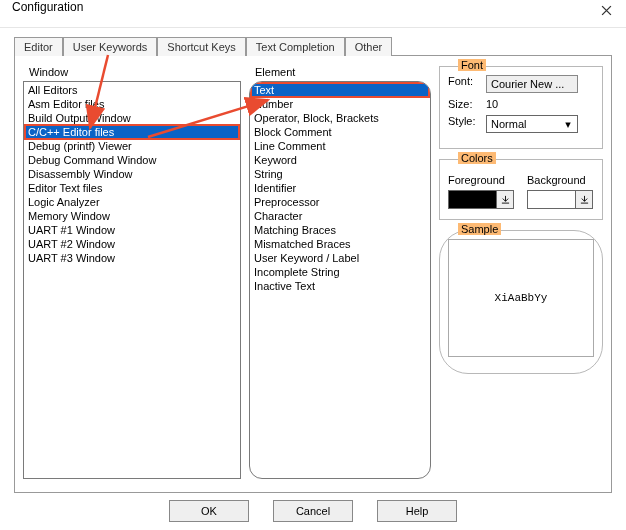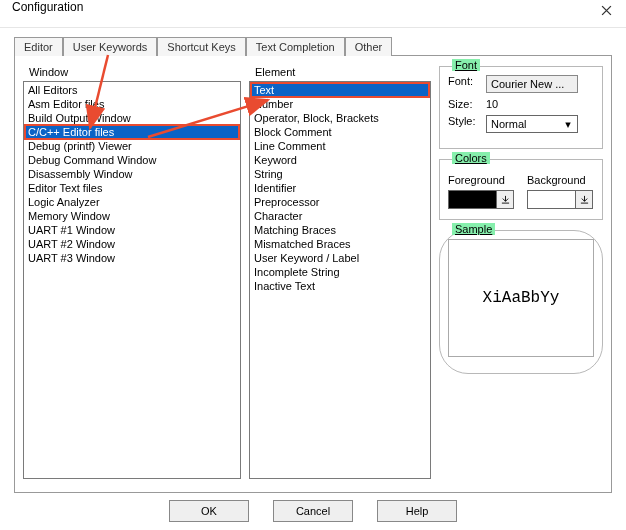--- a/index.html
+++ b/index.html
@@ -75,21 +75,21 @@
 
   .grouplabel { margin-left: 6px; margin-bottom: 3px; }
 
   .listbox {
     border: 1px solid #7a7a7a;
     background: #fff;
     overflow: hidden;
     padding: 1px;
   }
   .listbox.window { height: 398px; }
-  .listbox.element { height: 398px; }
+  .listbox.element { height: 398px; border-radius: 13px; }
   .listitem {
     padding: 1px 3px;
     white-space: nowrap;
     cursor: default;
   }
   .listitem.selected {
     background: #0a63c6;
     color: #fff;
   }
   .listitem.redbox {
@@ -101,24 +101,23 @@
   
   .group {
     border: 1px solid #b8b8b8;
     padding: 8px 8px 10px 8px;
     margin-bottom: 10px;
     position: relative;
     background: #fff;
   }
   .group .legend {
     position: absolute;
-    top: -8px; left: 12px;
-    background: #86efac;
+    top: -8px; left: 18px;
+    background: #fdba74;
     padding: 0 3px;
-    text-decoration: underline;
   }
   .fontrow {
     display: flex;
     align-items: flex-start;
     margin-bottom: 5px;
     gap: 4px;
   }
   .fontrow .lbl { width: 34px; }
   .fontrow .val { flex: 1; }
   .fontbtn {
@@ -161,21 +160,21 @@
   }
   .swatcharrow svg { width: 9px; height: 9px; }
 
   .samplebox {
     border: 1px solid #aaa;
     height: 118px;
     display: flex;
     align-items: center;
     justify-content: center;
     font-family: "Courier New", monospace;
-    font-size: 16px;
+    font-size: 11px;
     background: #fff;
   }
 
   .footer {
     position: absolute;
     bottom: 8px; left: 0; right: 0;
     display: flex;
     justify-content: center;
     gap: 24px;
   }

